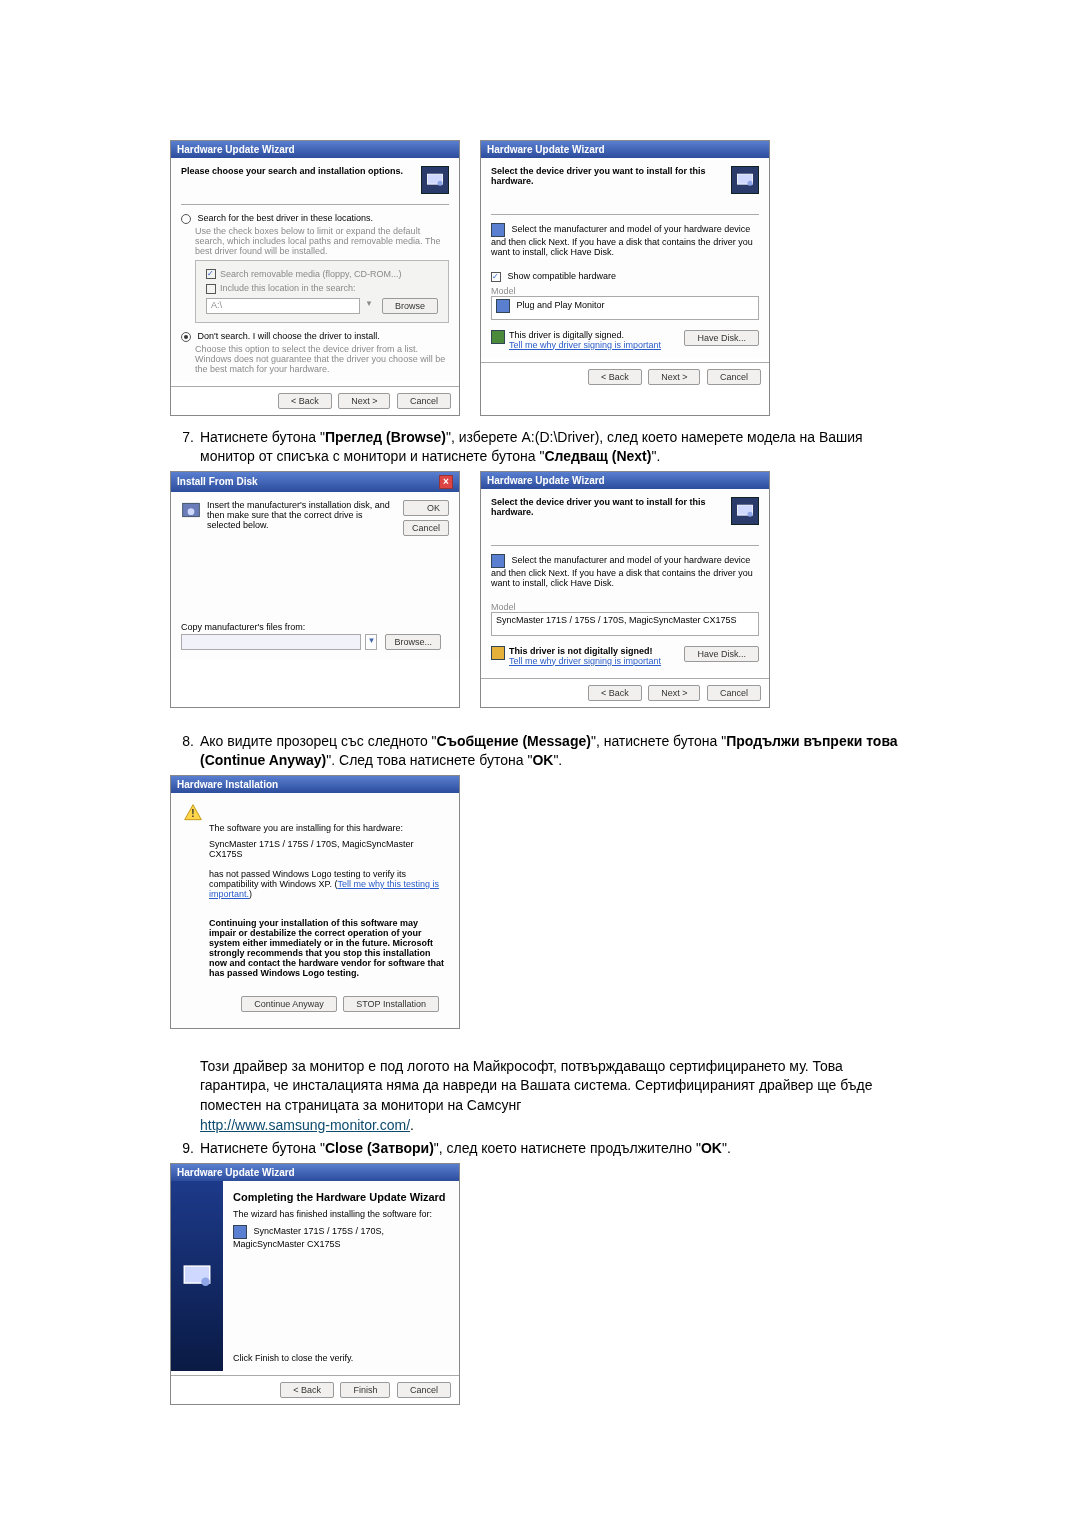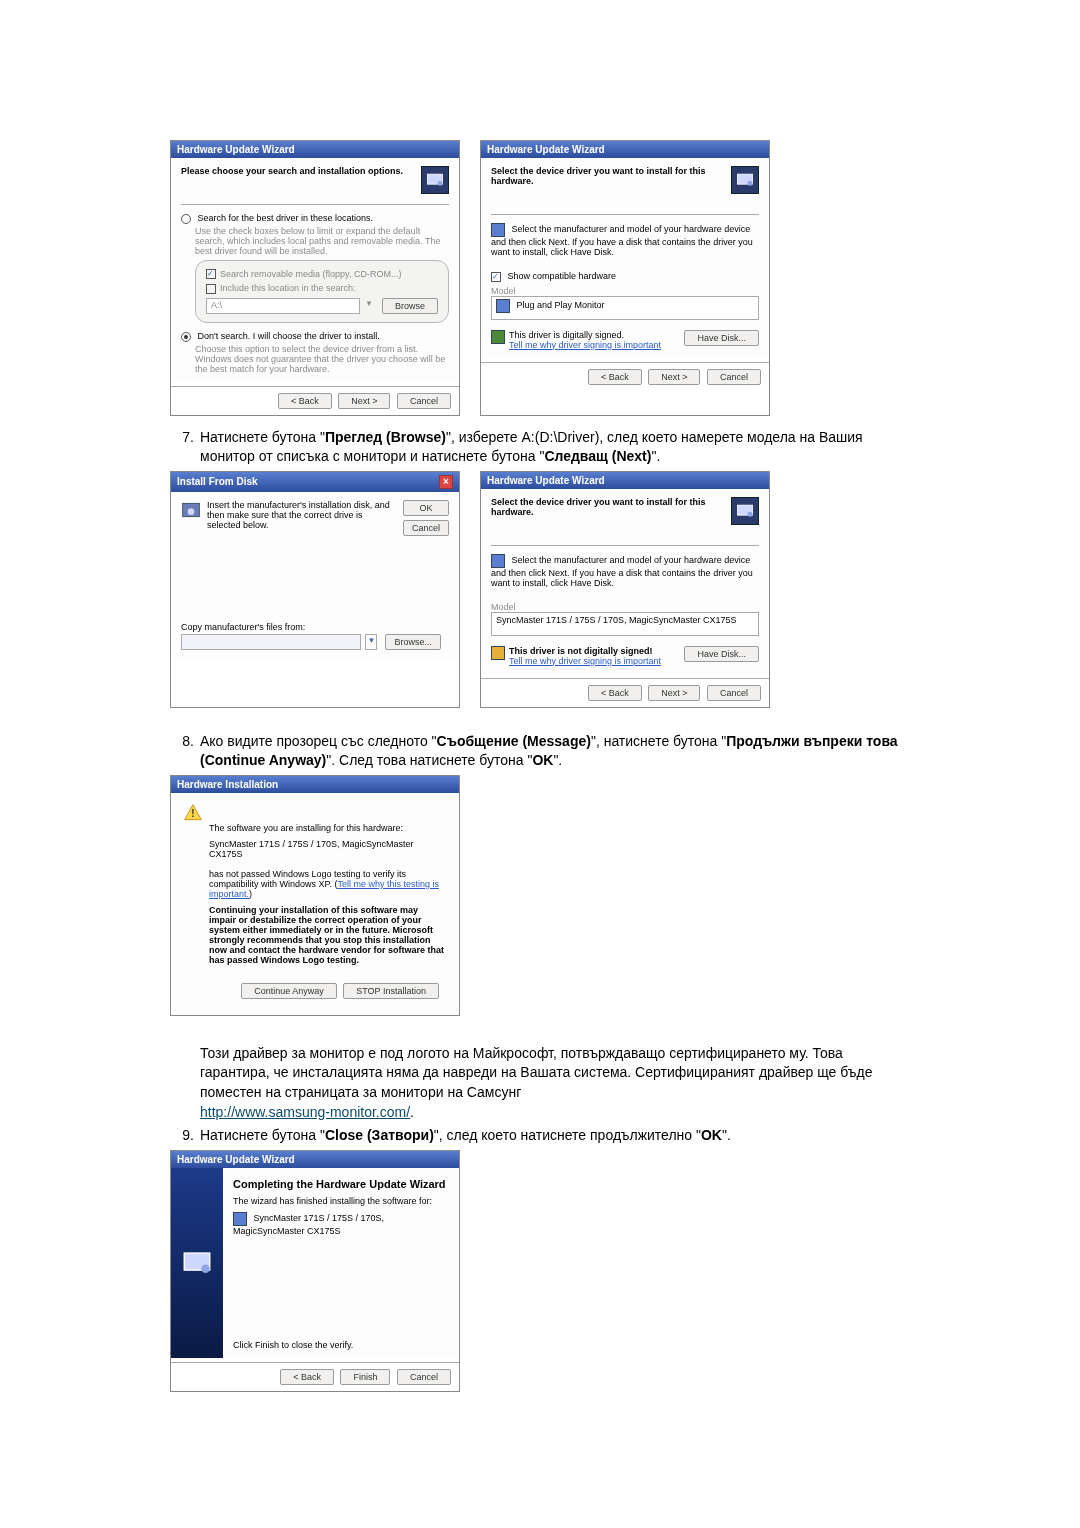--- a/index.html
+++ b/index.html
@@ -45,21 +45,21 @@
     float: right; width: 28px; height: 28px; background: #2a3a6a;
     border: 1px solid #122; margin-left: 6px;
     display: inline-flex; align-items: center; justify-content: center;
   }
   .ico-box svg { width: 20px; height: 20px; }
   .light { color: #8a8a8a; }
   .link { color: #2a5cc9; text-decoration: underline; }
   .btn {
     display: inline-block; background: #f1f0ee; border: 1px solid #9a9a9a;
     border-radius: 2px; padding: 2px 12px; font-size: 9px; color: #333;
-    min-width: 50px; text-align: center; margin-left: 4px;
+    min-width: 50px; text-align: right; margin-left: 4px;
   }
   .btn.narrowbtn { min-width: 30px; padding: 2px 8px; }
   .btns-right { text-align: right; padding: 6px 8px; }
   .radio, .chk { display:inline-block; width:10px; height:10px; border:1px solid #555; margin-right:4px; vertical-align:middle; }
   .radio { border-radius:50%; }
   .radio.sel::after { content:""; display:block; width:4px; height:4px; background:#333; border-radius:50%; margin:2px; }
   .chk.sel::after { content:"✓"; display:block; font-size:8px; line-height:8px; color:#2a5cc9; }
   .textfield {
     display:inline-block; background:#fff; border:1px solid #aaa;
     padding:1px 4px; font-size:9px; min-height:14px;
@@ -108,21 +108,21 @@
               <rect x="3" y="5" width="18" height="12" fill="#cfd8ff" stroke="#fff" stroke-width="1"></rect>
               <circle cx="18" cy="16" r="3" fill="#8fa6e6"></circle>
             </svg>
         </span>
         <div class="bold">Please choose your search and installation options.</div>
         <div class="delim" style="margin-top:28px;"></div>
         <div style="margin-top:8px;">
           <span class="radio"></span>
           <span>Search for the best driver in these locations.</span>
           <div class="light" style="margin-left:14px; margin-top:2px;">Use the check boxes below to limit or expand the default search, which includes local paths and removable media. The best driver found will be installed.</div>
-          <div class="inset disabled" style="margin-left:14px;border-radius:12px;">
+          <div class="inset disabled" style="margin-left:14px;">
             <div><span class="chk sel"></span><span class="light">Search removable media (floppy, CD-ROM...)</span></div>
             <div style="margin-top:4px;"><span class="chk"></span><span class="light">Include this location in the search:</span></div>
             <div style="margin-top:4px; display:flex; gap:4px;">
               <span class="textfield light" style="flex:1;">A:\</span>
               <span style="width:10px; text-align:center;" class="light">▾</span>
               <span class="btn light">Browse</span>
             </div>
           </div>
           <div style="margin-top:8px;">
             <span class="radio sel"></span>
@@ -278,21 +278,21 @@
             <polygon points="12,2 22,20 2,20" fill="#ffd54a" stroke="#b88a00"></polygon>
             <text x="12" y="17" text-anchor="middle" font-size="12" font-weight="bold" fill="#333">!</text>
           </svg>
       </span>
       <div style="margin-left:26px;">
         <div>The software you are installing for this hardware:</div>
         <div style="margin-top:6px;">SyncMaster 171S / 175S / 170S, MagicSyncMaster CX175S</div>
         <div style="margin-top:10px;">
           <span>has not passed Windows Logo testing to verify its compatibility with Windows XP. (</span><span class="link">Tell me why this testing is important.</span><span>)</span>
         </div>
-        <div class="bold" style="margin-top:6px;">Continuing your installation of this software may impair or destabilize the correct operation of your system either immediately or in the future. Microsoft strongly recommends that you stop this installation now and contact the hardware vendor for software that has passed Windows Logo testing.</div>
+        <div class="bold" style="margin-top:19px;">Continuing your installation of this software may impair or destabilize the correct operation of your system either immediately or in the future. Microsoft strongly recommends that you stop this installation now and contact the hardware vendor for software that has passed Windows Logo testing.</div>
       </div>
       <div class="btns-right" style="margin-top:12px;">
         <span class="btn" style="min-width:80px;">Continue Anyway</span>
         <span class="btn" style="min-width:80px;">STOP Installation</span>
       </div>
     </div>
   </div>
 
   <div class="instr-text" style="margin-top:28px; margin-left:30px;">
     <span>Този драйвер за монитор е под логото на Майкрософт, потвърждаващо сертифицирането му. Това гарантира, че инсталацията няма да навреди на Вашата система. Сертифицираният драйвер ще бъде поместен на страницата за монитори на Самсунг</span><br>

